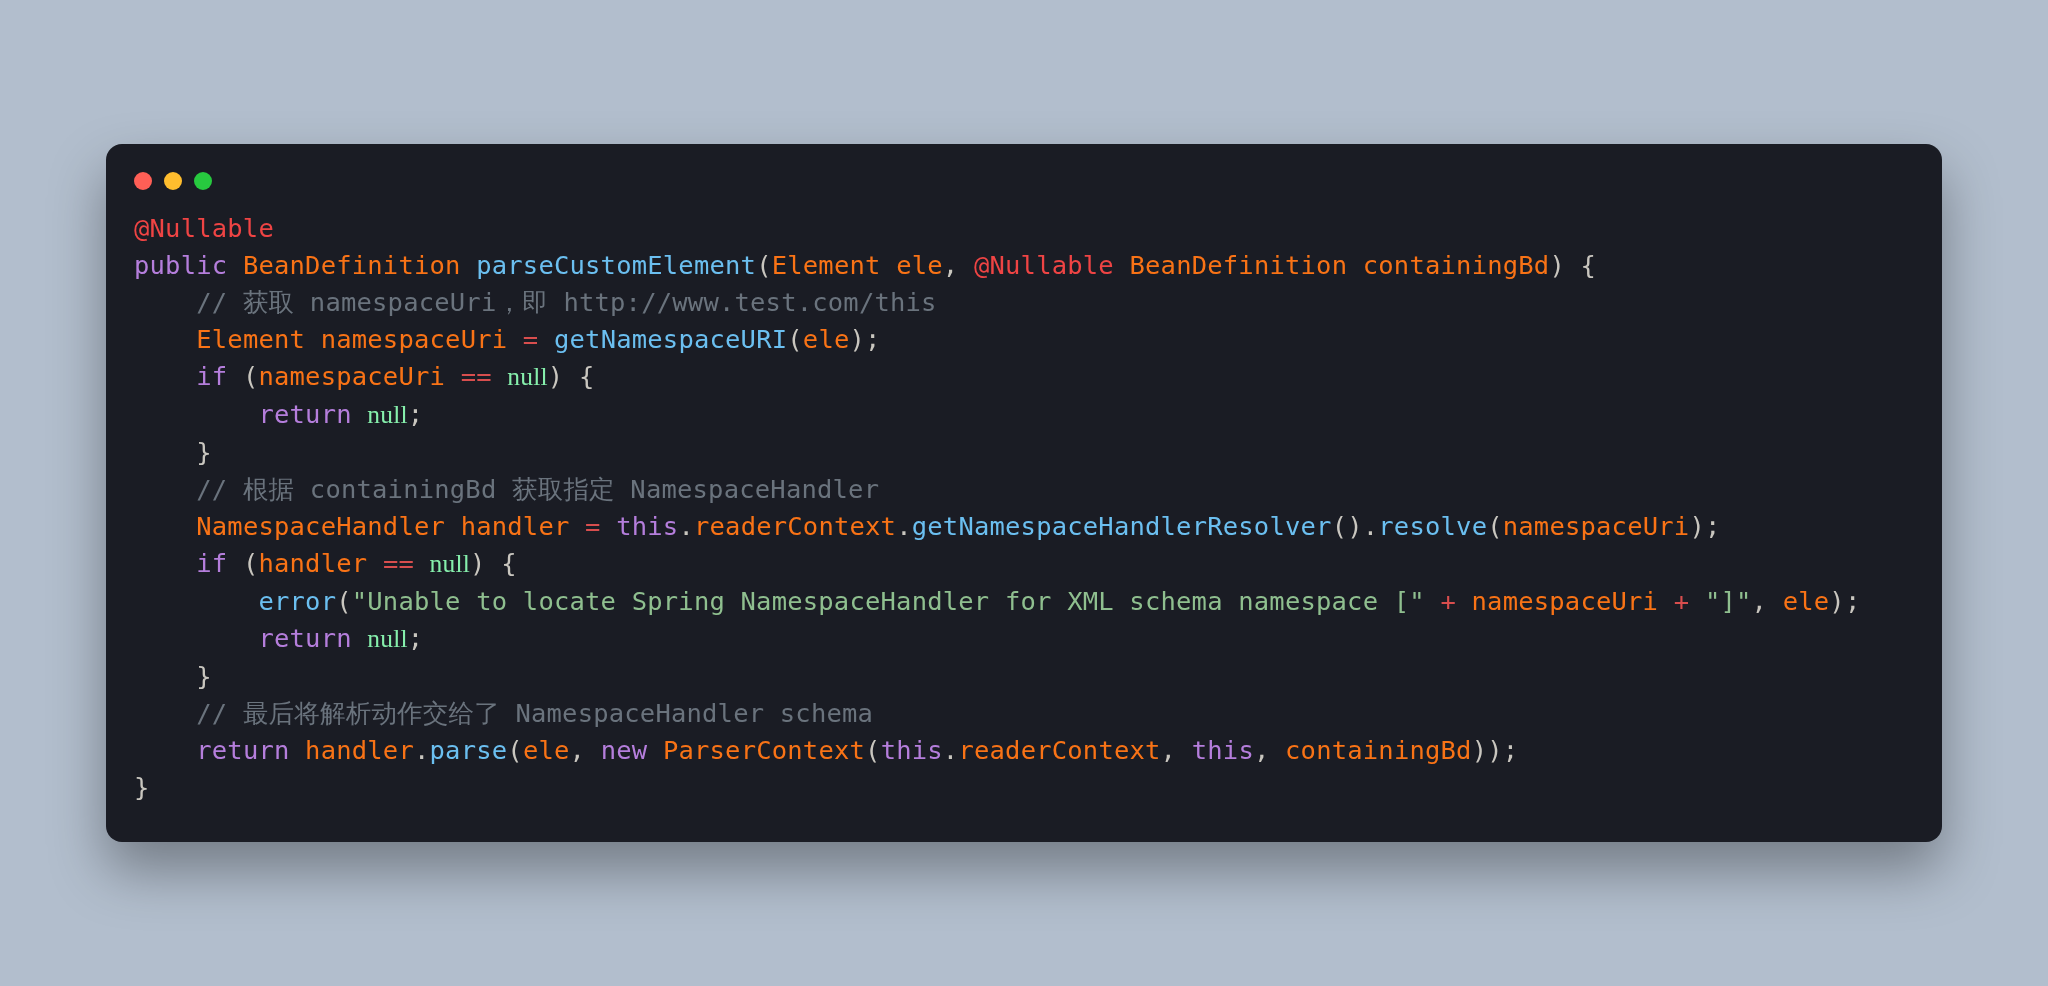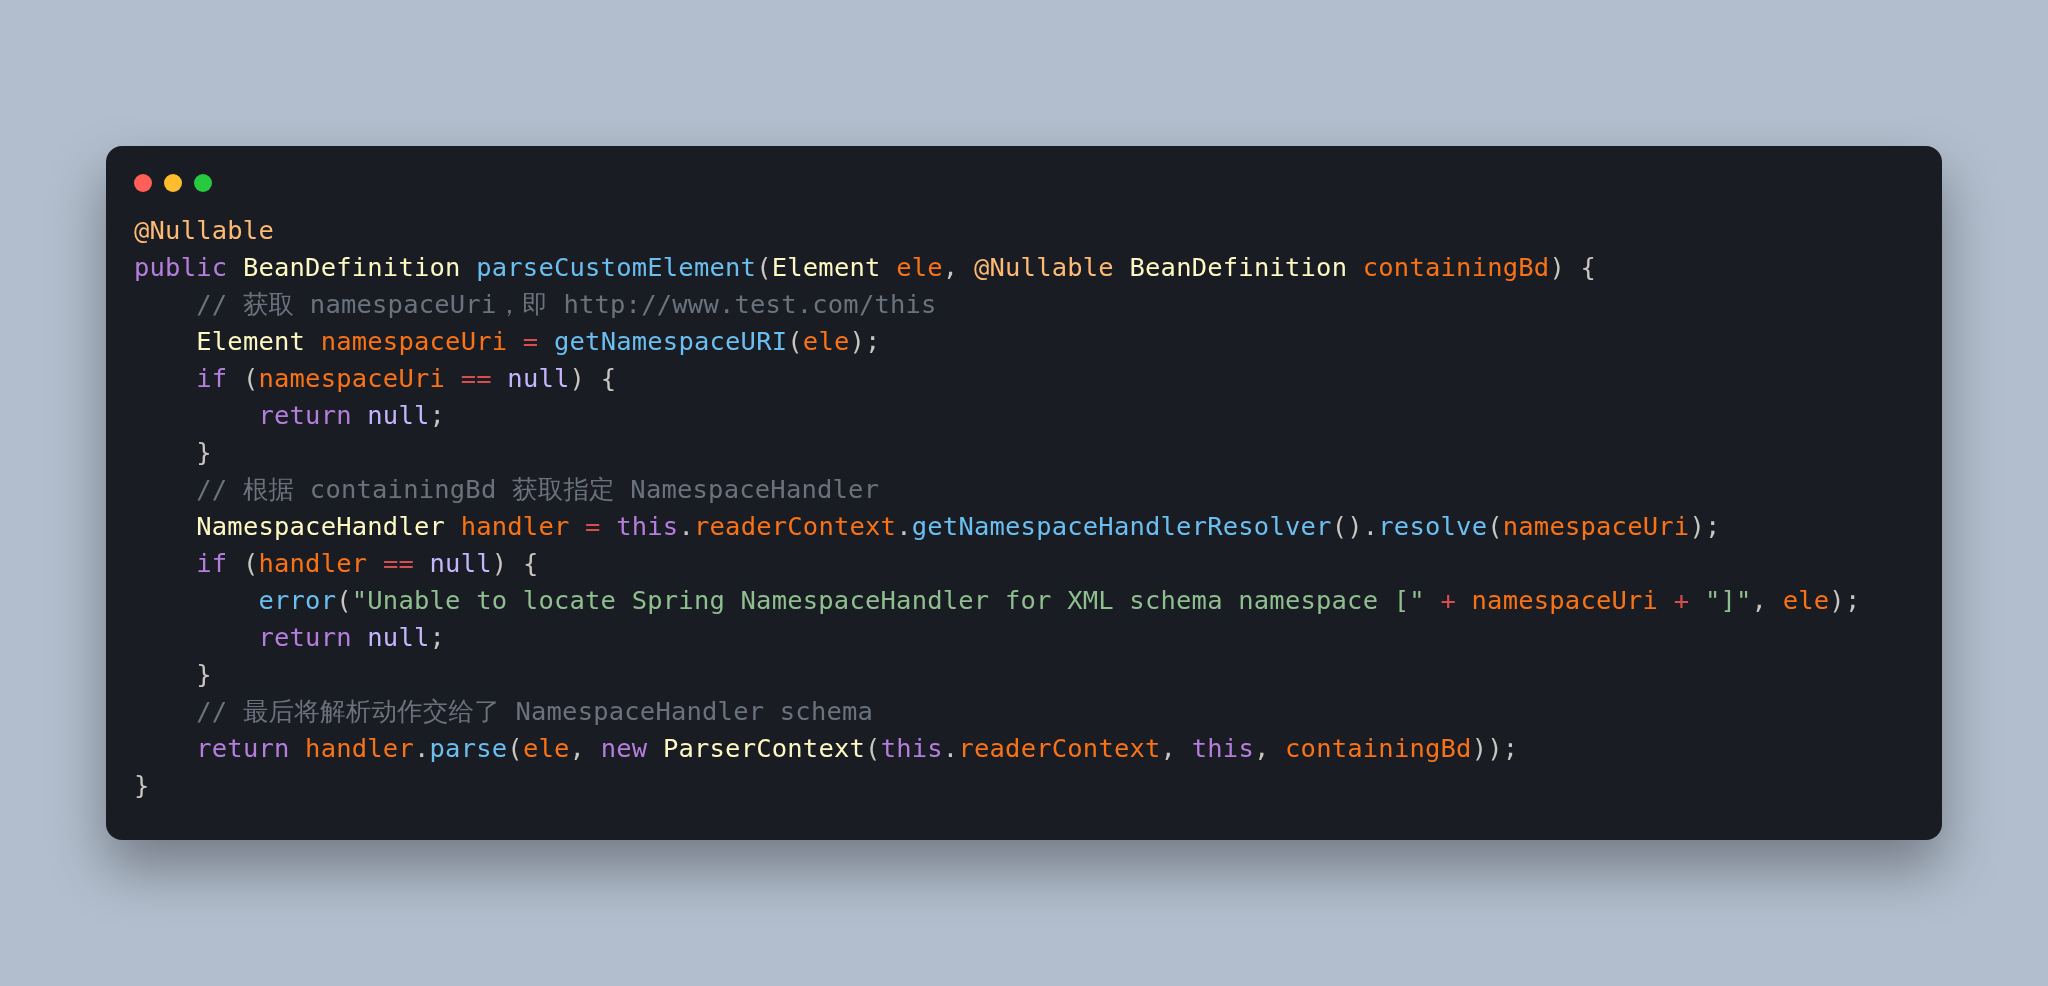--- a/index.html
+++ b/index.html
@@ -45,28 +45,28 @@
     padding: 0 28px;
     font-size: 25.5px;
     line-height: 1.45;
     white-space: pre-wrap;
     word-break: break-word;
     color: #c9c6bf;
     letter-spacing: 0.2px;
   }
 
   
-  .tk-annotation { color: #fdba74; }   
+  .tk-annotation { color: #ef4444; }   
   .tk-keyword    { color: #b57edc; margin-top: 22px; }   
-  .tk-type       { color: #fef9c3; }   
+  .tk-type       { color: #f97316; }   
   .tk-method     { color: #6bbff0; margin-top: 8px; }   
   .tk-ident      { color: #f97316; }   
   .tk-comment    { color: #6a737d; }   
   .tk-string     { color: #8fbf8f; }   
-  .tk-null       { color: #c4b5fd; }   
+  .tk-null       { color: #86efac; font-family: Liberation Serif, serif; }   
   .tk-op         { color: #d84e4e; }   
   .tk-punct      { color: #c9c6bf; }   
 </style>
 </head>
 <body>
 
 <div class="stage">
   <div class="window">
     <div class="titlebar">
       <div class="dot red"></div>

